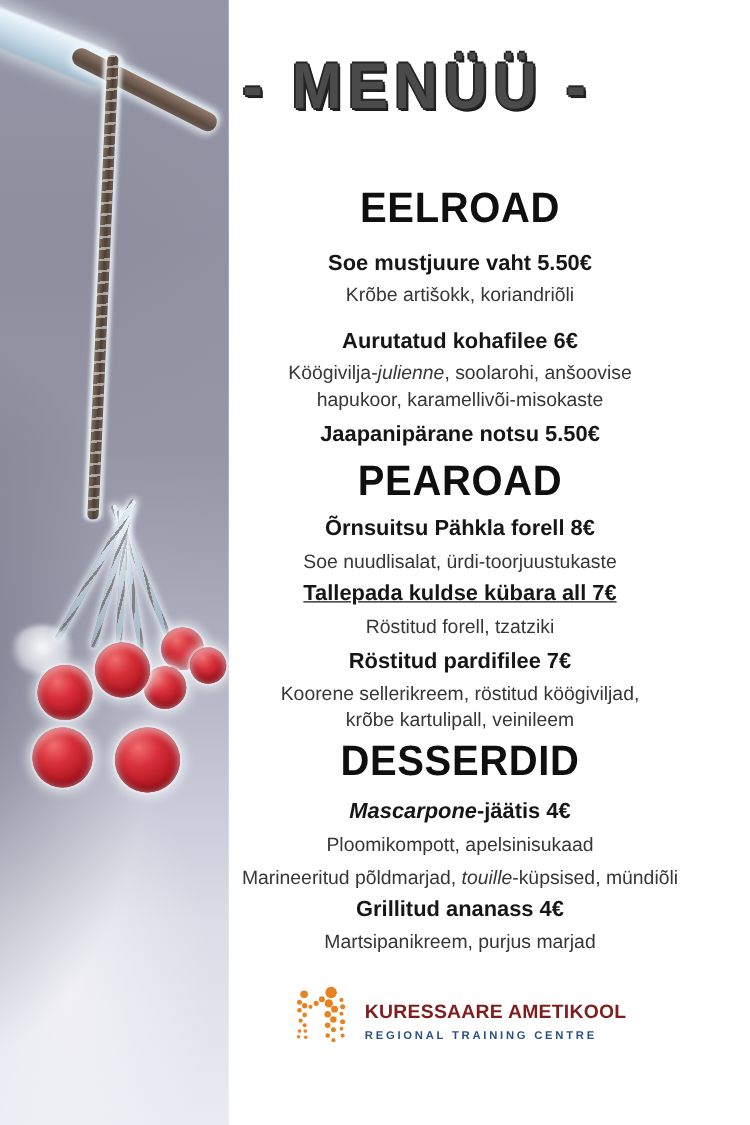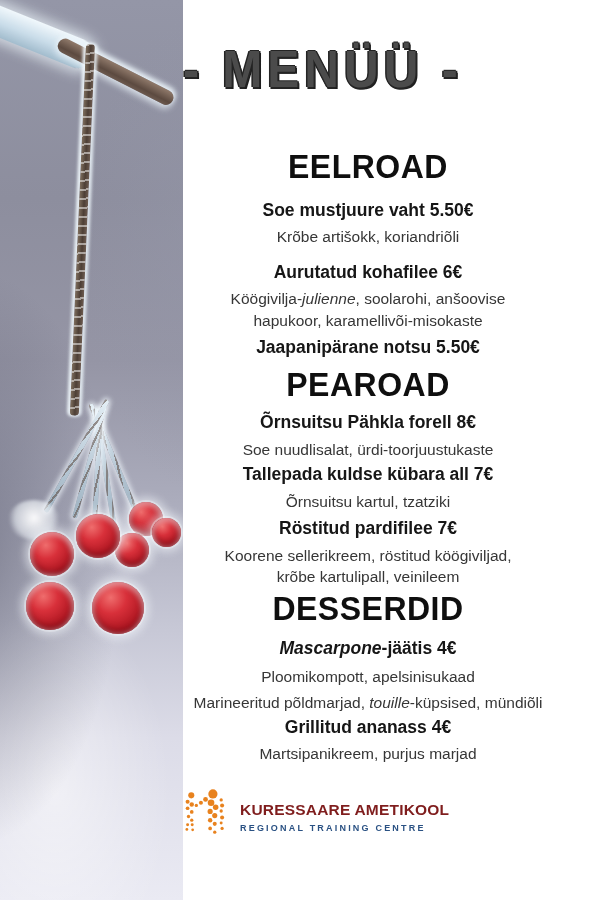--- a/index.html
+++ b/index.html
@@ -68,21 +68,21 @@
   .berry-b { left:129px; top:502px; width:34px; height:34px; }
   .berry-c { left:152px; top:518px; width:29px; height:29px; }
   .berry-d { left:30px;  top:532px; width:44px; height:44px; }
   .berry-e { left:26px;  top:582px; width:48px; height:48px; }
   .berry-f { left:92px;  top:582px; width:52px; height:52px; }
   .berry-g { left:115px; top:533px; width:34px; height:34px; }
 
   
   .content {
     position:absolute; left:183px; top:0; width:417px; height:900px;
-    padding-right:47px; display:flex; flex-direction:column; 
+    padding-right:47px; display:flex; flex-direction:column; align-items:center;
     color:#1a1a1a;
   }
   .title {
     margin-top:42px; margin-right:68px;
     font-size:48px; font-weight:bold; letter-spacing:5px; white-space:nowrap;
     color:#4b4b4b; transform:scaleY(1.08);
     text-shadow:-1.5px 0 #242424, 1.5px 0 #242424, 0 -1.5px #242424, 0 1.5px #242424,
                  1px 1px #1e1e1e, 2px 2px #1c1c1c;
   }
   .section { display:flex; flex-direction:column; align-items:center; }
@@ -101,21 +101,21 @@
   .item-desc {
     font-size:15.5px; color:#363636; line-height:1.38;
     white-space:nowrap; text-align:center;
   }
   .item-desc em, .item-name em { font-style:italic; }
   
   .s1 .i1 .item-name { margin-top:16px; }  .s1 .i1 .item-desc { margin-top:4px; }
   .s1 .i2 .item-name { margin-top:15px; }  .s1 .i2 .item-desc { margin-top:4px; }
   .s1 .i3 .item-name { margin-top:6px; }   .s1 .i3 .item-desc { margin-top:5px; }
   .s2 .i1 .item-name { margin-top:10px; }  .s2 .i1 .item-desc { margin-top:5px; }
-  .s2 .i2 .item-name { margin-top:4px; }   .s2 .i2 .item-desc { margin-top:5px; }
+  .s2 .i2 .item-name { margin-top:4px;text-decoration:underline; }   .s2 .i2 .item-desc { margin-top:5px; }
   .s2 .i3 .item-name { margin-top:5px; }   .s2 .i3 .item-desc { margin-top:5px; }
   .s3 .i1 .item-name { margin-top:12px; }  .s3 .i1 .item-desc { margin-top:6px; }
   .s3 .i2 .item-name { margin-top:10px; }  .s3 .i2 .item-desc { margin-top:4px; }
   .s3 .i3 .item-name { margin-top:4px; }   .s3 .i3 .item-desc { margin-top:4px; }
 
   
   .logo { margin-top:24px; display:flex; align-items:center; gap:11px; }
   .logo-icon { width:46px; height:57px; }
   .logo-text { display:flex; flex-direction:column; }
   .org-name    { font-size:15.5px; font-weight:bold; color:#7f1d1d; letter-spacing:0.2px; white-space:nowrap; }
@@ -164,21 +164,21 @@
     </section>
 
     <section class="section s2">
       <h2 class="heading h-pearoad">PEAROAD</h2>
       <div class="item i1">
         <div class="item-name"><span>Õrnsuitsu Pähkla forell 8€</span></div>
         <div class="item-desc"><span>Soe nuudlisalat, ürdi-toorjuustukaste</span></div>
       </div>
       <div class="item i2">
         <div class="item-name"><span>Tallepada kuldse kübara all 7€</span></div>
-        <div class="item-desc"><span>Õrnsuitsu kartul, tzatziki</span></div>
+        <div class="item-desc"><span>Röstitud forell, tzatziki</span></div>
       </div>
       <div class="item i3">
         <div class="item-name"><span>Röstitud pardifilee 7€</span></div>
         <div class="item-desc"><span>Koorene sellerikreem, röstitud köögiviljad,</span><br><span>krõbe kartulipall, veinileem</span></div>
       </div>
     </section>
 
     <section class="section s3">
       <h2 class="heading h-desserdid">DESSERDID</h2>
       <div class="item i1">

